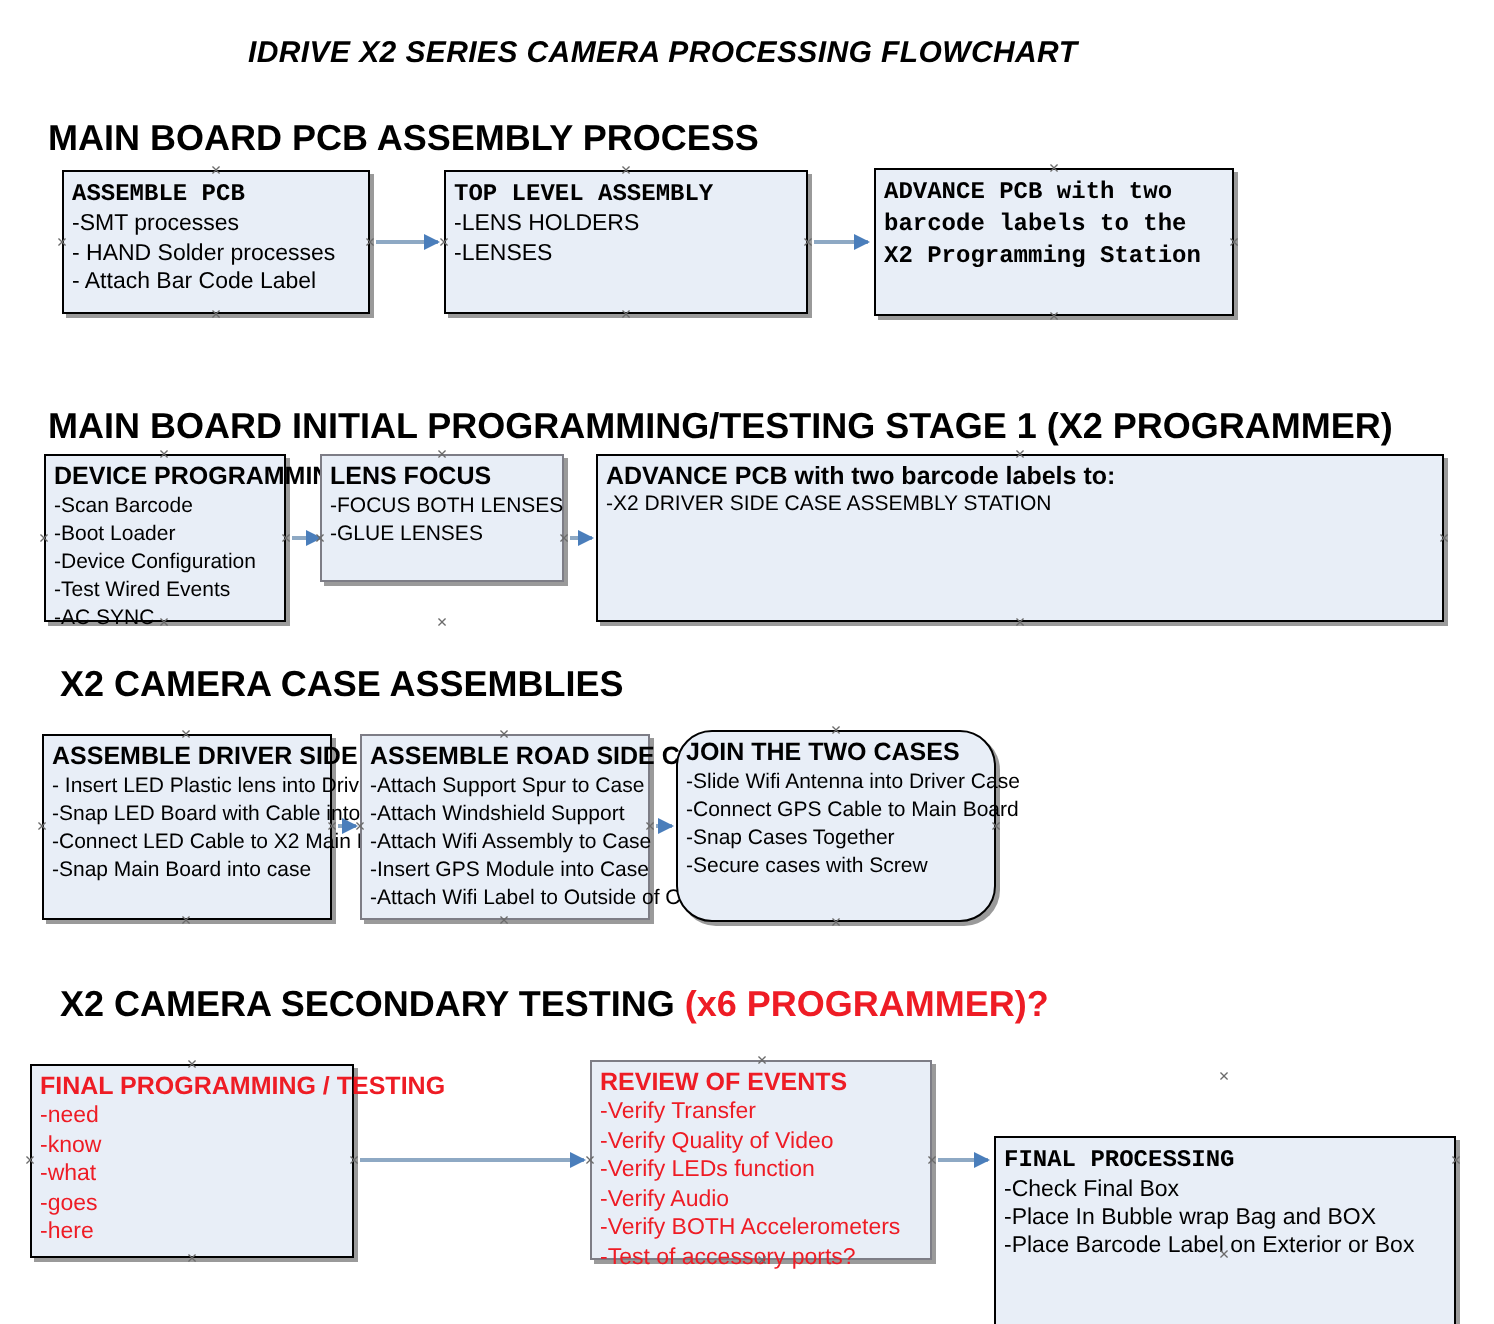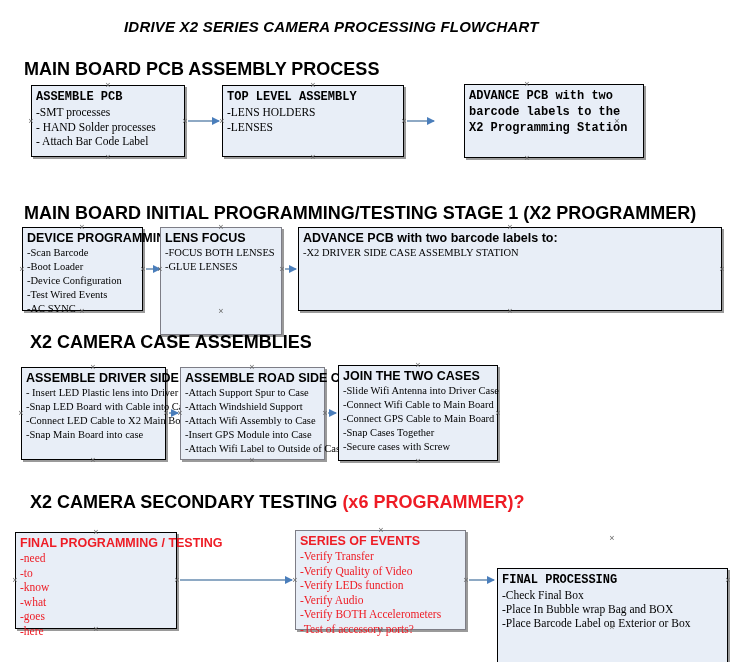--- a/index.html
+++ b/index.html
@@ -68,21 +68,20 @@
     font-family: Liberation Mono, monospace;
   }
   .node-title.red {
     color: #ee1c25;
   }
   .node-line {
     font-size: 11.5px;
     line-height: 14.5px;
     white-space: nowrap;
     color: #000;
-    font-family: Liberation Serif, serif;
   }
   .node-line.red {
     color: #ee1c25;
   }
   .node-line.sm {
     font-size: 10.5px;
     line-height: 13.5px;
   }
   .node-body.tight .node-line {
     line-height: 14px;
@@ -154,21 +153,21 @@
       <div class="node-line">-LENSES</div>
     </div>
   </div>
   <span class="handle" style="left:313px; top:85px;"></span>
   <span class="handle" style="left:313px; top:157px;"></span>
   <span class="handle" style="left:222px; top:121px;"></span>
   <span class="handle" style="left:404px; top:121px;"></span>
 
   <div class="connector" style="left:407px; top:120px; width:27px;"></div>
 
-  <div class="node" style="left:437px; top:84px; width:180px; height:74px;margin-left:27px;">
+  <div class="node" style="left:437px; top:84px; width:180px; height:74px;">
     <div class="node-title title-lg">ADVANCE PCB with two</div>
     <div class="node-body">
       <div class="node-title title-lg">barcode labels to the</div>
       <div class="node-title title-lg"> X2 Programming Station</div>
     </div>
   </div>
   <span class="handle" style="left:527px; top:84px;"></span>
   <span class="handle" style="left:527px; top:158px;"></span>
   <span class="handle" style="left:617px; top:121px;"></span>
 
@@ -184,21 +183,21 @@
       <div class="node-line sm">-AC SYNC</div>
     </div>
   </div>
   <span class="handle" style="left:82px; top:227px;"></span>
   <span class="handle" style="left:82px; top:311px;"></span>
   <span class="handle" style="left:22px; top:269px;"></span>
   <span class="handle" style="left:143px; top:269px;"></span>
 
   <div class="connector" style="left:146px; top:268px; width:14px;"></div>
 
-  <div class="node gray-frame" style="left:160px; top:227px; width:122px; height:108px;">
+  <div class="node gray-frame" style="left:160px; top:227px; width:122px; height:64px;">
     <div class="node-title">LENS FOCUS</div>
     <div class="node-body tight">
       <div class="node-line sm">-FOCUS BOTH LENSES</div>
       <div class="node-line sm">-GLUE LENSES</div>
     </div>
   </div>
   <span class="handle" style="left:221px; top:227px;"></span>
   <span class="handle" style="left:221px; top:311px;"></span>
   <span class="handle" style="left:160px; top:269px;"></span>
   <span class="handle" style="left:282px; top:269px;"></span>
@@ -243,58 +242,56 @@
       <div class="node-line sm">-Attach Wifi Label to Outside of Case</div>
     </div>
   </div>
   <span class="handle" style="left:252px; top:367px;"></span>
   <span class="handle" style="left:252px; top:460px;"></span>
   <span class="handle" style="left:180px; top:413px;"></span>
   <span class="handle" style="left:325px; top:413px;"></span>
 
   <div class="connector" style="left:328px; top:412px; width:8px;"></div>
 
-  <div class="node" style="left:338px; top:365px; width:160px; height:96px;">
+  <div class="node" style="left:338px; top:365px; width:160px; height:96px;border-radius:18px;">
     <div class="node-title">JOIN THE TWO CASES</div>
     <div class="node-body tight">
       <div class="node-line sm">-Slide Wifi Antenna into Driver Case</div>
-      <div class="node-line sm">-Connect Wifi Cable to Main Board</div>
       <div class="node-line sm">-Connect GPS Cable to Main Board</div>
       <div class="node-line sm">-Snap Cases Together</div>
       <div class="node-line sm">-Secure cases with Screw</div>
     </div>
   </div>
   <span class="handle" style="left:418px; top:365px;"></span>
   <span class="handle" style="left:418px; top:461px;"></span>
   <span class="handle" style="left:498px; top:413px;"></span>
 
   <div class="section-title" style="left:30px; top:492px;">
     <span>X2 CAMERA SECONDARY TESTING </span><span class="accent-red">(x6 PROGRAMMER)?</span>
   </div>
 
   <div class="node" style="left:15px; top:532px; width:162px; height:97px;">
     <div class="node-title red">FINAL PROGRAMMING / TESTING</div>
     <div class="node-body">
       <div class="node-line red">-need</div>
-      <div class="node-line red">-to</div>
       <div class="node-line red">-know</div>
       <div class="node-line red">-what</div>
       <div class="node-line red">-goes</div>
       <div class="node-line red">-here</div>
     </div>
   </div>
   <span class="handle" style="left:96px; top:532px;"></span>
   <span class="handle" style="left:96px; top:629px;"></span>
   <span class="handle" style="left:15px; top:580px;"></span>
   <span class="handle" style="left:177px; top:580px;"></span>
 
   <div class="connector" style="left:180px; top:579px; width:112px;"></div>
 
   <div class="node gray-frame" style="left:295px; top:530px; width:171px; height:100px;">
-    <div class="node-title" style="color:#ee1c25;">SERIES OF EVENTS</div>
+    <div class="node-title" style="color:#ee1c25;">REVIEW OF EVENTS</div>
     <div class="node-body">
       <div class="node-line red">-Verify Transfer</div>
       <div class="node-line red">-Verify Quality of Video</div>
       <div class="node-line red">-Verify LEDs function</div>
       <div class="node-line red">-Verify Audio</div>
       <div class="node-line red">-Verify BOTH Accelerometers</div>
       <div class="node-line red">-Test of accessory ports?</div>
     </div>
   </div>
   <span class="handle" style="left:381px; top:530px;"></span>

